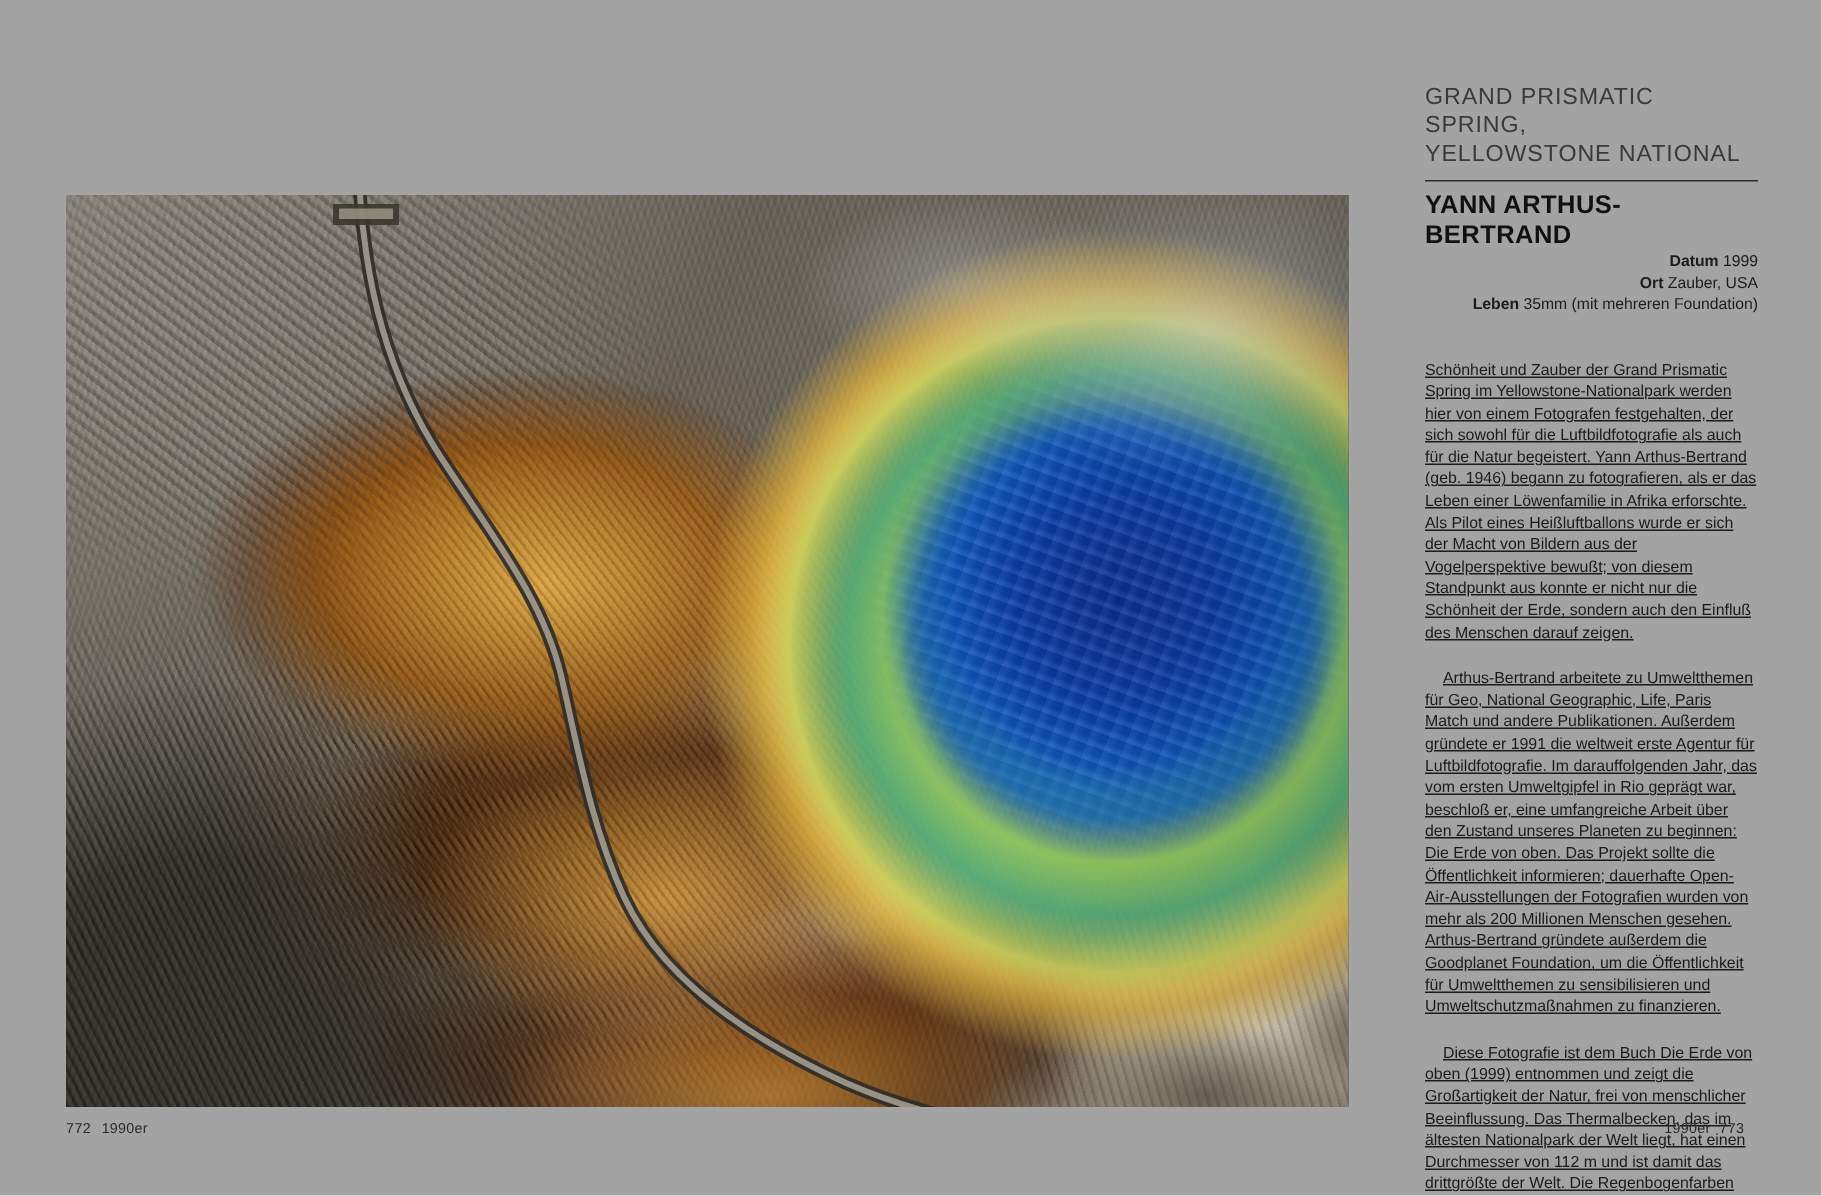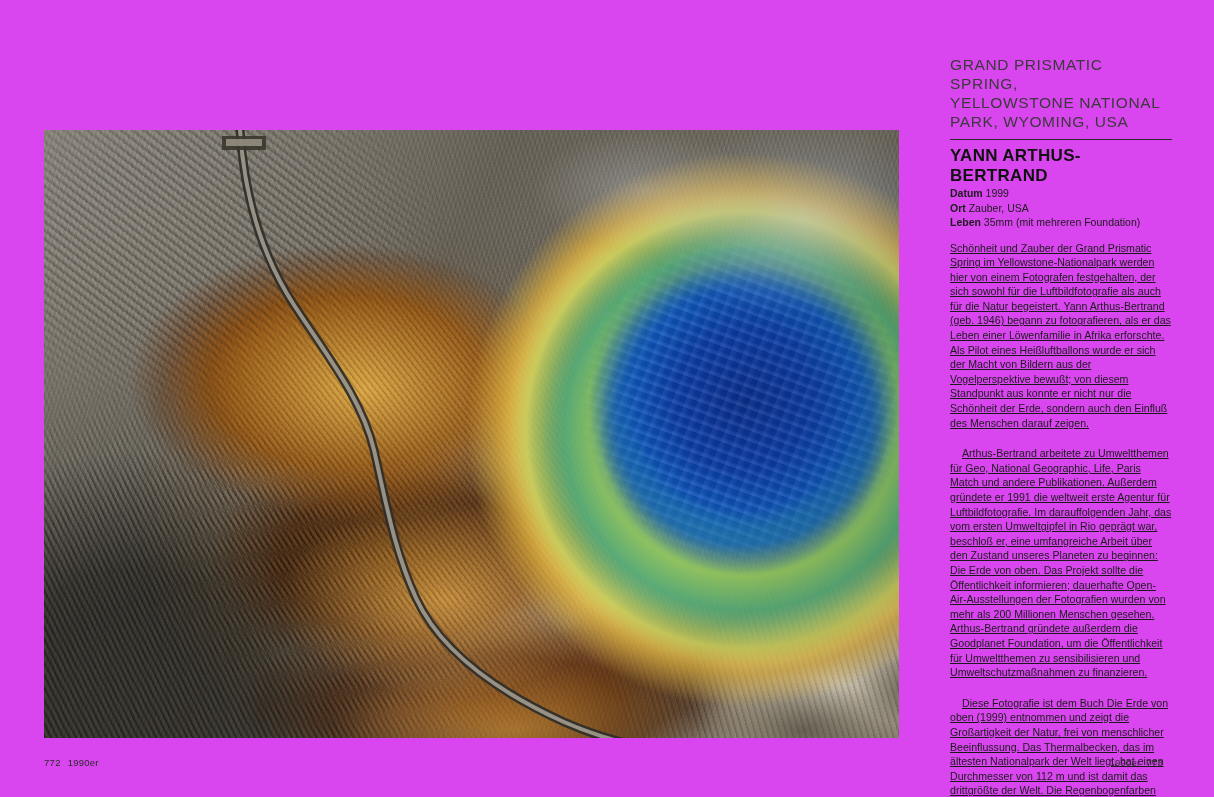--- a/index.html
+++ b/index.html
@@ -11,21 +11,21 @@
     width: 1214px;
     height: 797px;
     overflow: hidden;
     font-family: "Liberation Sans", sans-serif;
     color: #1a1a1a;
   }
   .spread {
     position: relative;
     width: 1214px;
     height: 797px;
-    background: #d946ef;
+    background: #a3a3a3;
   }
 
   
   .photo-wrap {
     position: absolute;
     left: 44px;
     top: 130px;
     width: 855px;
     height: 608px;
     overflow: hidden;
@@ -177,38 +177,39 @@
     font-size: 17px;
     font-weight: bold;
     letter-spacing: 0.3px;
     color: #111;
     margin: 2px 0 0 0;
   }
   .meta {
     font-size: 10.5px;
     line-height: 14.5px;
     color: #1c1c1c;
-    margin-bottom: 11px;
+    margin-bottom: 29px;
+    text-align: right;
   }
   .meta div { white-space: nowrap; }
   .meta b { font-weight: bold; }
   .body p {
     font-size: 10.6px;
     line-height: 14.6px;
     color: #1b1b1b;
     margin: 0;
     text-align: left;
     text-decoration: underline;
   }
   .body p + p { text-indent: 12px; margin-top: 16px; }
 
   
   .folio {
     position: absolute;
-    bottom: 29px;
+    bottom: 39px;
     font-size: 9.5px;
     color: #2a2a2a;
     letter-spacing: .3px;
   }
   .folio-left { left: 44px; }
   .folio-right { right: 44px; margin-top: 35px; }
   .folio .num { margin-right: 7px; }
   .folio .era { letter-spacing: .2px; }
 </style>
 </head>
@@ -241,21 +242,20 @@
         <rect x="178" y="6" width="44" height="14" fill="#3a372f" opacity="0.9"></rect>
         <rect x="182" y="9" width="36" height="7" fill="#b5ae9e" opacity="0.65"></rect>
       </svg>
     </div>
   </div>
 
   <div class="col">
     <div class="title">
       <div>GRAND PRISMATIC SPRING,</div>
       <div>YELLOWSTONE NATIONAL</div>
-      <div>PARK, WYOMING, USA</div>
     </div>
     <div class="rule"></div>
     <div class="author">YANN ARTHUS-BERTRAND</div>
 
     <div class="meta">
       <div>
         <b>Datum</b>
         <span>1999</span>
       </div>
       <div>

